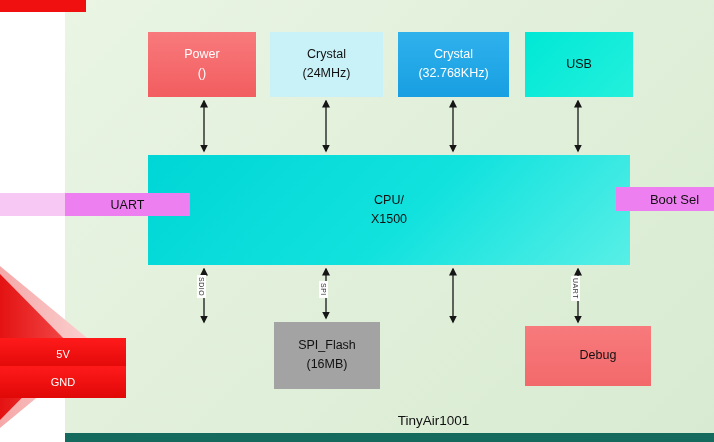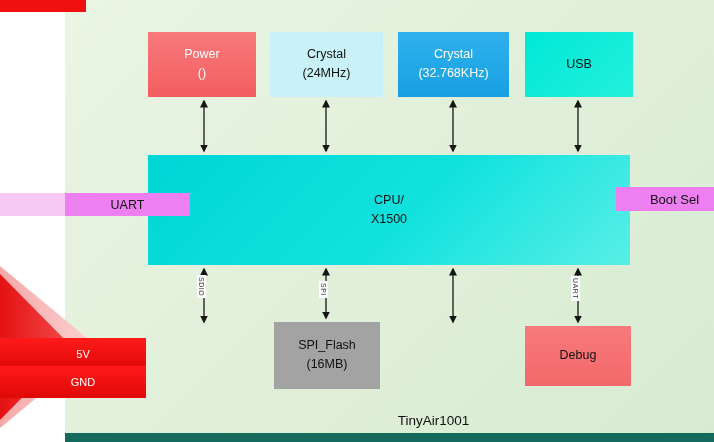--- a/index.html
+++ b/index.html
@@ -19,21 +19,21 @@
     justify-content:center; gap:3px; font-size:12.5px; line-height:1.25; text-align:center;
   }
   .b-power   { left:148px; top:32px;  width:108px; height:65px; background:linear-gradient(180deg,#f87a7c,#f25d60); color:#ffffff; }
   .b-cr24    { left:270px; top:32px;  width:113px; height:65px; background:#c9f2f8; color:#111; }
   .b-cr32    { left:398px; top:32px;  width:111px; height:65px; background:linear-gradient(180deg,#2fb1ec,#189fe2); color:#ffffff; }
   .b-usb     { left:525px; top:32px;  width:108px; height:65px; background:linear-gradient(135deg,#00e8d6,#23f0dc); color:#111; }
   .b-cpu     { left:148px; top:155px; width:482px; height:110px; background:linear-gradient(135deg,#00d6d6 0%, #12e2de 55%, #58efe6 100%); color:#111; }
   .b-wifi    { left:148px; top:326px; width:110px; height:60px; background:linear-gradient(180deg,#f0af2c,#e5a021); color:#ffffff; }
   .b-spi     { left:274px; top:322px; width:106px; height:67px; background:#a3a3a3; color:#111;text-align:center; }
   .b-cim     { left:398px; top:326px; width:111px; height:60px; background:linear-gradient(180deg,#2fae52,#259a44); color:#ffffff; }
-  .b-debug   { left:525px; top:326px; width:106px; height:60px; background:linear-gradient(180deg,#f87a7c,#f2696b); color:#111; }
+  .b-debug   { left:525px; top:326px; width:106px; height:60px; background:linear-gradient(180deg,#f87a7c,#f2696b); color:#111;padding-left:20px; }
 
   .arrows { position:absolute; left:0; top:0; width:714px; height:442px; pointer-events:none; }
   .arrows line { stroke:#161616; stroke-width:1.3; }
 
   .bus-label {
     position:absolute; writing-mode:vertical-rl; font-size:7px; line-height:1;
     background:#ffffff; color:#333; padding:2px 1px; letter-spacing:.5px;
   }
 
   .uart-ext  { position:absolute; left:0;   top:193px; width:66px;  height:23px; background:#f8c8f4; }
@@ -42,21 +42,21 @@
   .bootsel-bar { position:absolute; left:597px; top:187px; width:117px; height:24px; background:#ee7ff0;
                display:flex; align-items:center; justify-content:center; font-size:13px; color:#111;margin-left:19px; }
 
   .tri-outer { position:absolute; left:0; top:266px; width:98px; height:162px;
                background:linear-gradient(90deg,#f6a8a8,#fbd3d3);
                clip-path:polygon(0 0, 100% 50%, 0 100%); }
   .tri-inner { position:absolute; left:0; top:274px; width:72px; height:146px;
                background:linear-gradient(90deg,#e41212,#f34b4b);
                clip-path:polygon(0 0, 100% 50%, 0 100%); }
   .rail { position:absolute; left:0; width:126px; height:32px; background:linear-gradient(180deg,#ff1a1a,#e00808);
-          display:flex; align-items:center; justify-content:center; color:#fff; font-size:11px;padding-left:20px; }
+          display:flex; align-items:center; justify-content:center; color:#fff; font-size:11px; }
   .rail.v5  { top:338px; }
   .rail.gnd { top:366px; }
 
   .diagram-title { position:absolute; left:65px; top:413px; width:649px; text-align:center;
                    font-size:13.5px; color:#111;margin-left:44px; }
 </style>
 </head>
 <body>
 
 <div class="screen">

